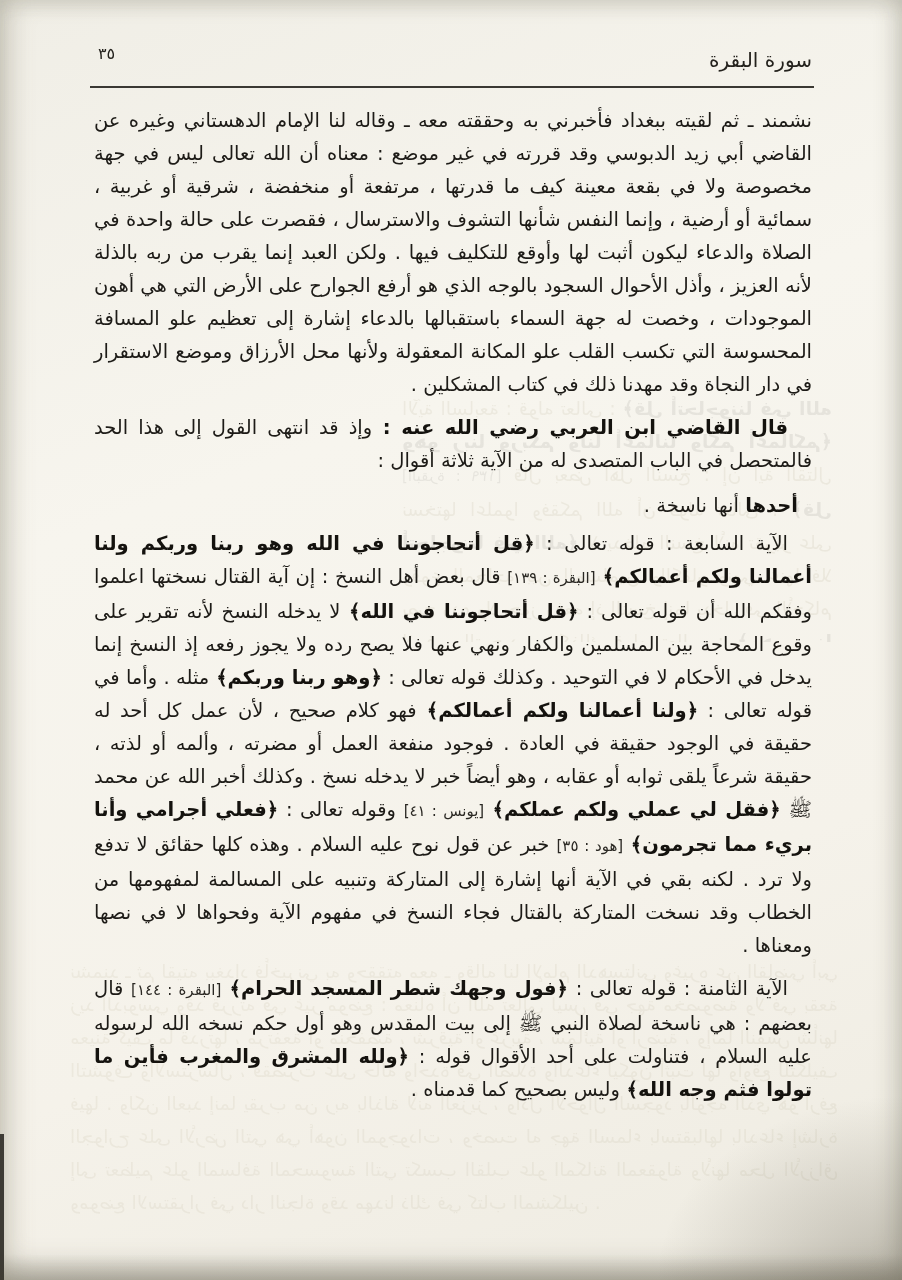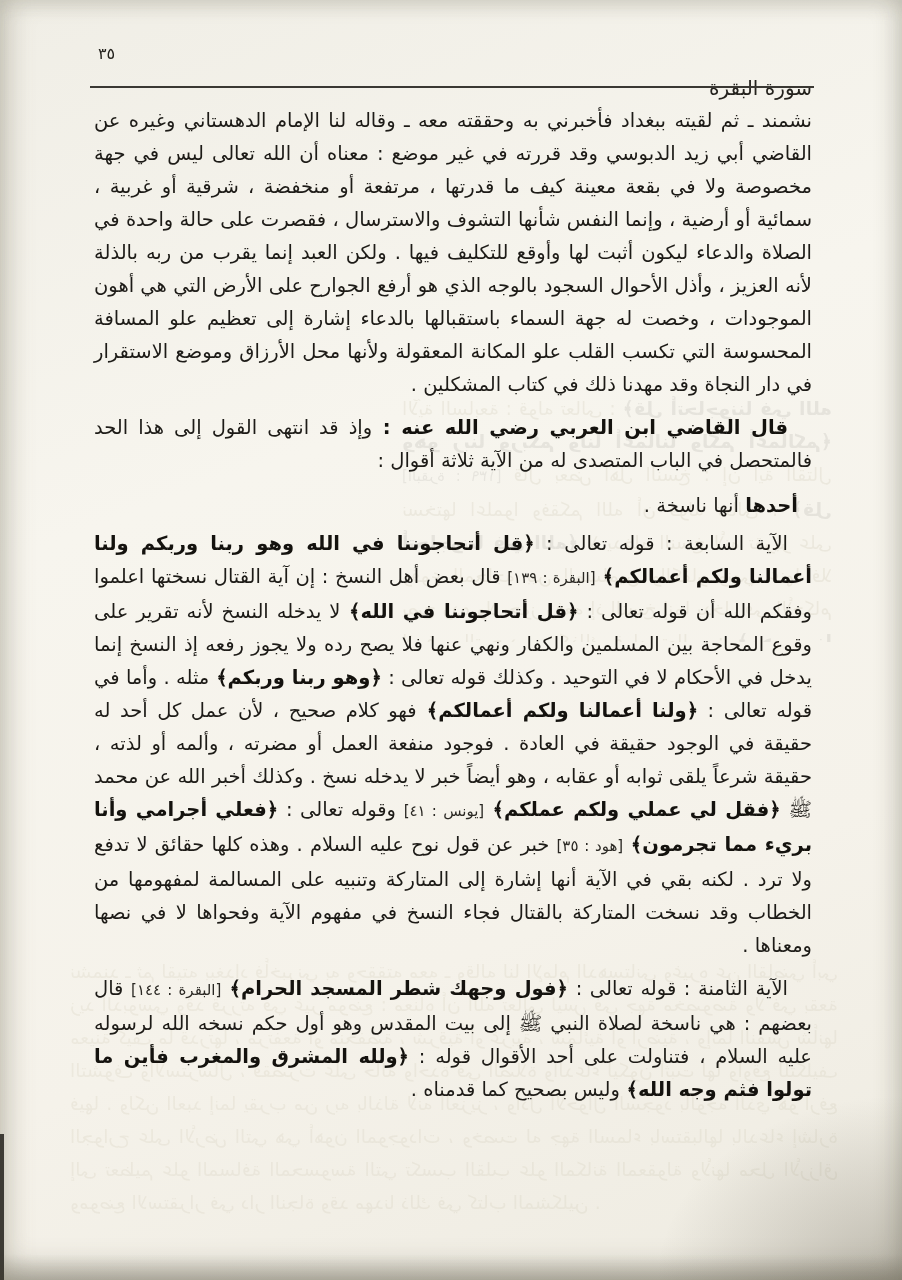--- a/index.html
+++ b/index.html
@@ -24,21 +24,20 @@
     color: #1d1b17;
     direction: rtl;
   }
   
   .hdr-title {
     position: absolute;
     top: 48px;
     right: 90px;
     font-size: 20px;
     color: #24221d;
-    margin-top: 28px;
   }
   .hdr-num {
     position: absolute;
     top: 44px;
     left: 98px;
     font-size: 16px;
     color: #24221d;
   }
   .rule {
     position: absolute;

